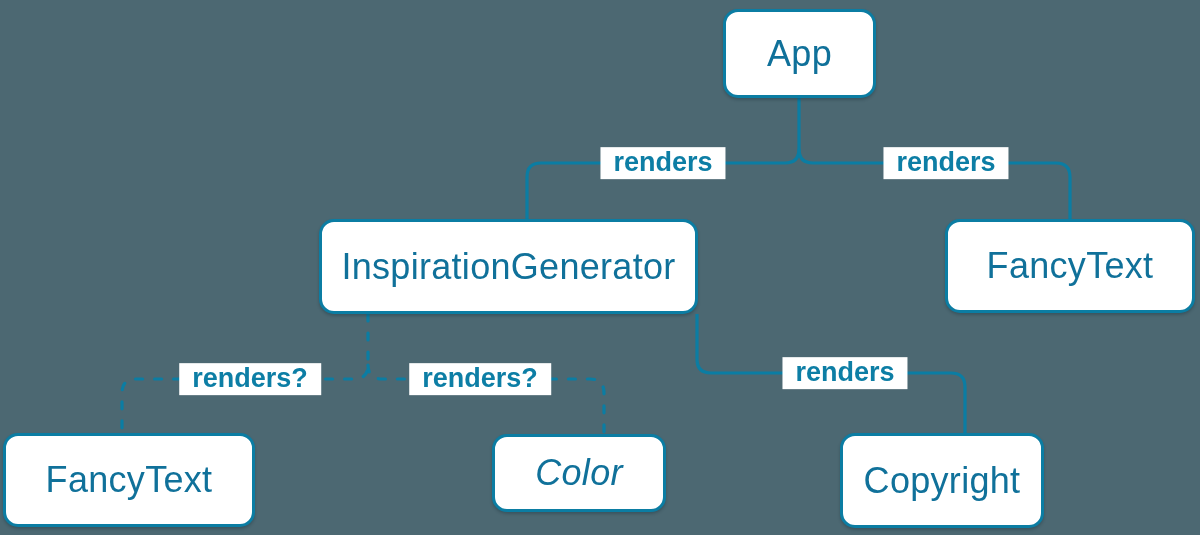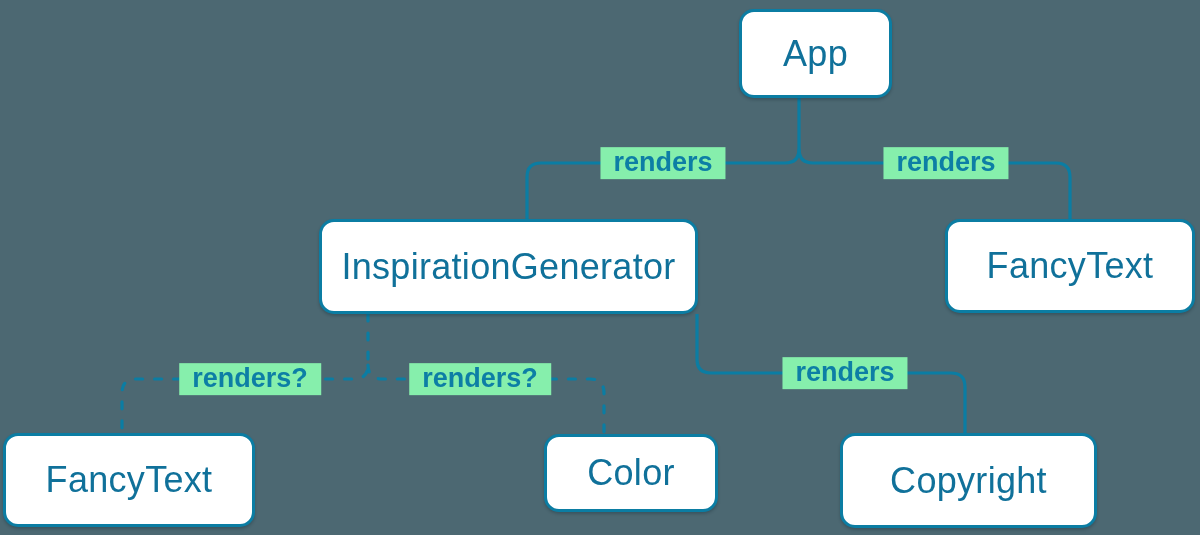--- a/index.html
+++ b/index.html
@@ -42,35 +42,35 @@
     justify-content: center;
     color: #10719a;
     font-size: 36px;
     font-weight: 500;
     letter-spacing: 0.3px;
     box-shadow: 0 2px 3px rgba(15, 35, 45, 0.28);
   }
   .edge-label {
     position: absolute;
     transform: translate(-50%, -50%);
-    background: #86efac;
+    background: #ffffff;
     color: #0d7ea5;
     font-size: 27px;
     font-weight: 600;
     padding: 1px 13px;
     white-space: nowrap;
     line-height: 1.1;
   }
   
-  .node-app                   { left: 723px; top: 9px;   width: 153px; height: 89px; margin-left: 16px; }
+  .node-app                   { left: 723px; top: 9px;   width: 153px; height: 89px; }
   .node-inspiration-generator { left: 319px; top: 219px; width: 379px; height: 95px; }
   .node-fancy-text-top        { left: 945px; top: 219px; width: 250px; height: 94px; }
   .node-fancy-text-bottom     { left: 3px;   top: 433px; width: 252px; height: 94px; }
-  .node-color                 { left: 544px; top: 434px; width: 174px; height: 78px; }
-  .node-copyright             { left: 840px; top: 433px; width: 257px; height: 95px; }
+  .node-color                 { left: 492px; top: 434px; width: 174px; height: 78px; font-style: italic; }
+  .node-copyright             { left: 840px; top: 433px; width: 204px; height: 95px; }
   
   .label-app-inspgen   { left: 663px; top: 163px; }
   .label-app-fancytext { left: 946px; top: 163px; }
   .label-insp-fancytext{ left: 250px; top: 379px; }
   .label-insp-color    { left: 480px; top: 379px; }
   .label-insp-copyright{ left: 845px; top: 373px; }
 </style>
 </head>
 <body>
 

